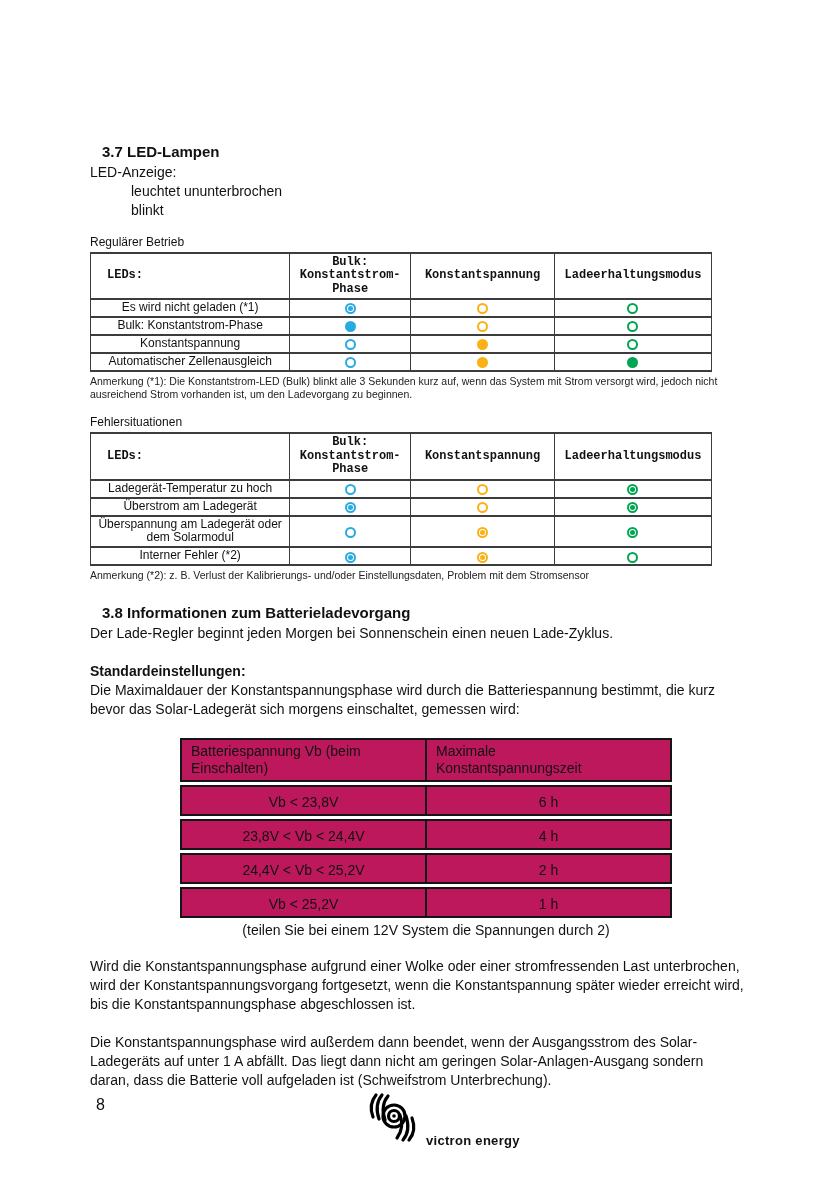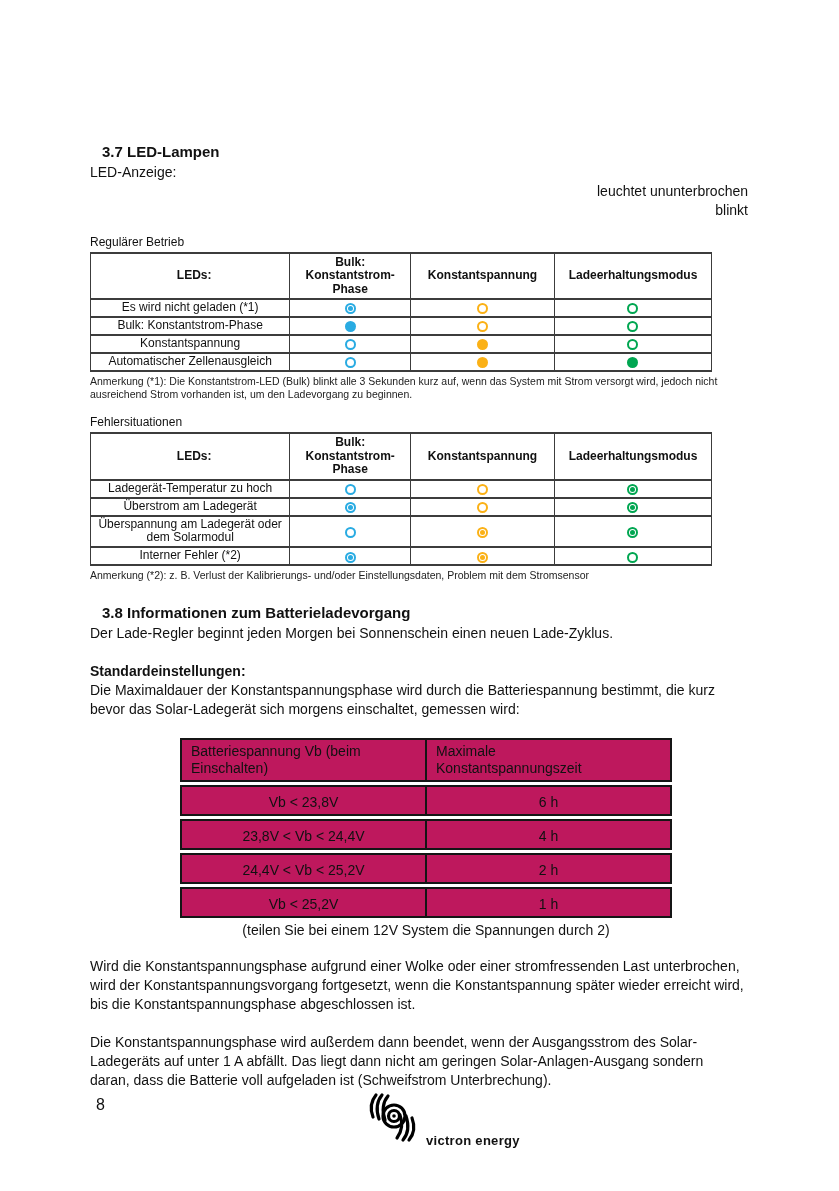--- a/index.html
+++ b/index.html
@@ -3,31 +3,31 @@
 <meta charset="utf-8">
 <style>
   html,body{margin:0;padding:0;background:#fff;}
   body{
     width:839px;height:1191px;position:relative;overflow:hidden;
     font-family:"Liberation Sans","DejaVu Sans",sans-serif;color:#111;
   }
   .content{position:absolute;left:90px;top:143px;width:658px;}
   .h-section{font-size:15px;font-weight:bold;margin:0 0 1px 12px;line-height:1.25;}
   .body-text{font-size:14px;line-height:1.36;margin:0;}
-  .legend{margin-left:41px;text-align:right;}
+  .legend{margin-left:41px;}
   .legend div{font-size:14px;line-height:1.36;}
   .small-label{font-size:12px;margin:15px 0 3px 0;}
   .note{font-size:10.5px;line-height:1.2;margin:3px 0 0 0;width:648px;color:#222;}
 
   
   table.led-table{border-collapse:collapse;table-layout:fixed;width:622px;font-size:12px;}
   table.led-table th,table.led-table td{border:1px solid #3c3c3c;padding:1px 6px;box-sizing:border-box;}
   table.led-table tr{border-top:2px solid #3c3c3c;border-bottom:2px solid #3c3c3c;}
-  table.led-table th{font-weight:bold;text-align:center;vertical-align:middle;white-space:pre-line;line-height:1.12;padding:2px 4px;}
-  table.led-table th.label{text-align:center;padding-right:8px;padding-left:16px;}
+  table.led-table th{font-weight:bold;text-align:center;vertical-align:middle;white-space:pre-line;line-height:1.12;padding:2px 4px;font-family:Liberation Mono, monospace;}
+  table.led-table th.label{text-align:left;padding-right:8px;padding-left:16px;}
   table.led-table td.label{text-align:center;line-height:1.15;}
   table.led-table td.led-cell{text-align:center;height:17px;}
   table.led-table th:nth-child(1),table.led-table td:nth-child(1){width:198px;}
   table.led-table th:nth-child(2),table.led-table td:nth-child(2){width:120px;}
   table.led-table th:nth-child(3),table.led-table td:nth-child(3){width:143px;}
   table.led-table th:nth-child(4),table.led-table td:nth-child(4){width:156px;}
 
   .led{display:inline-block;width:11px;height:11px;border-radius:50%;box-sizing:border-box;vertical-align:middle;position:relative;}
   .led.off,.led.blink{border:2px solid;background:#fff;}
   .led i{position:absolute;left:1px;top:1px;right:1px;bottom:1px;border-radius:50%;display:block;}

